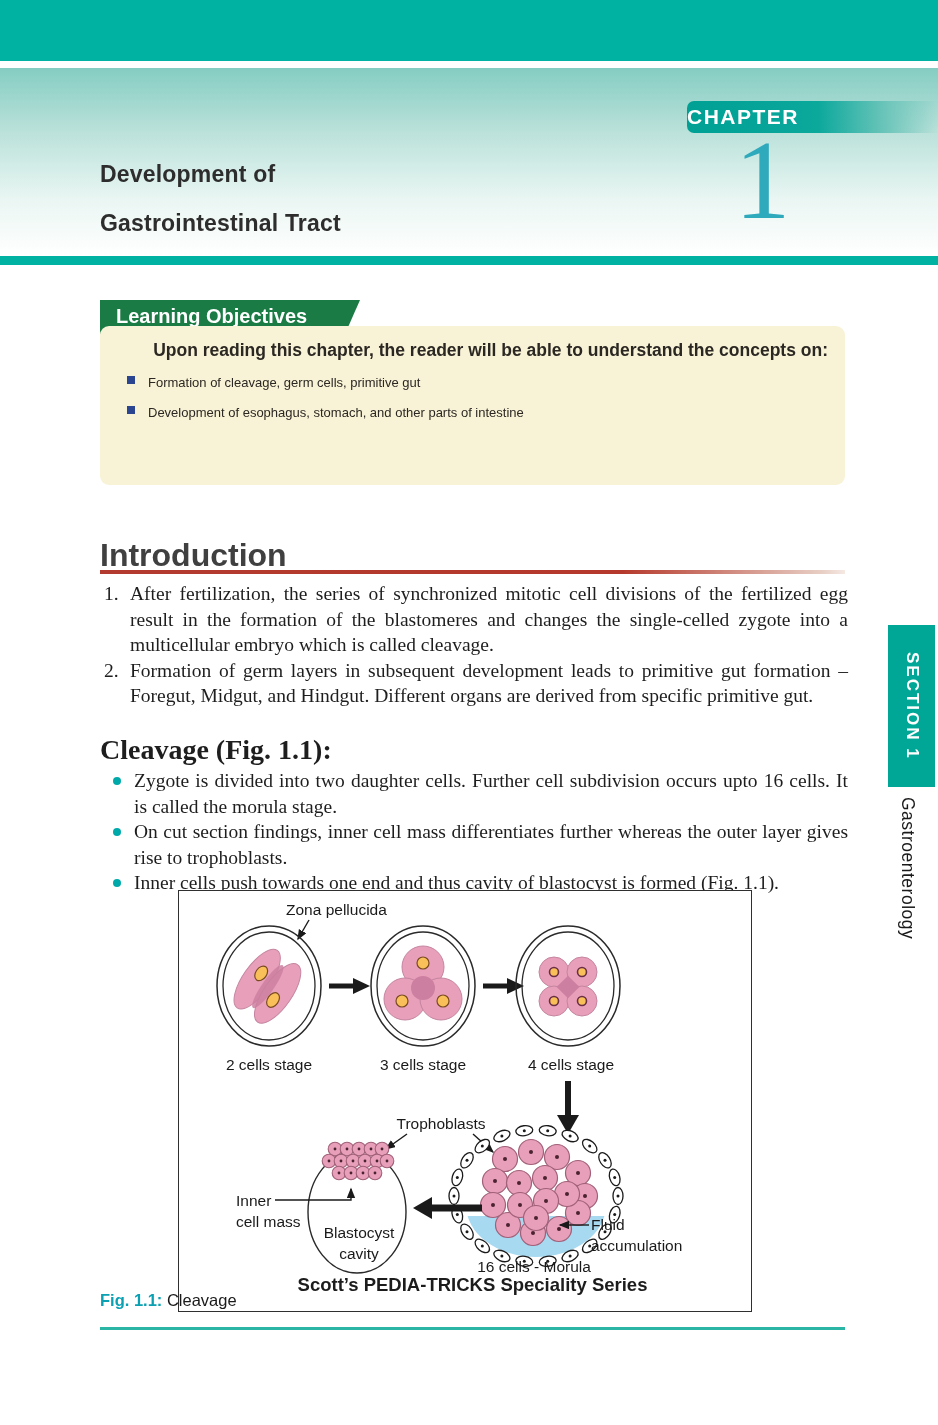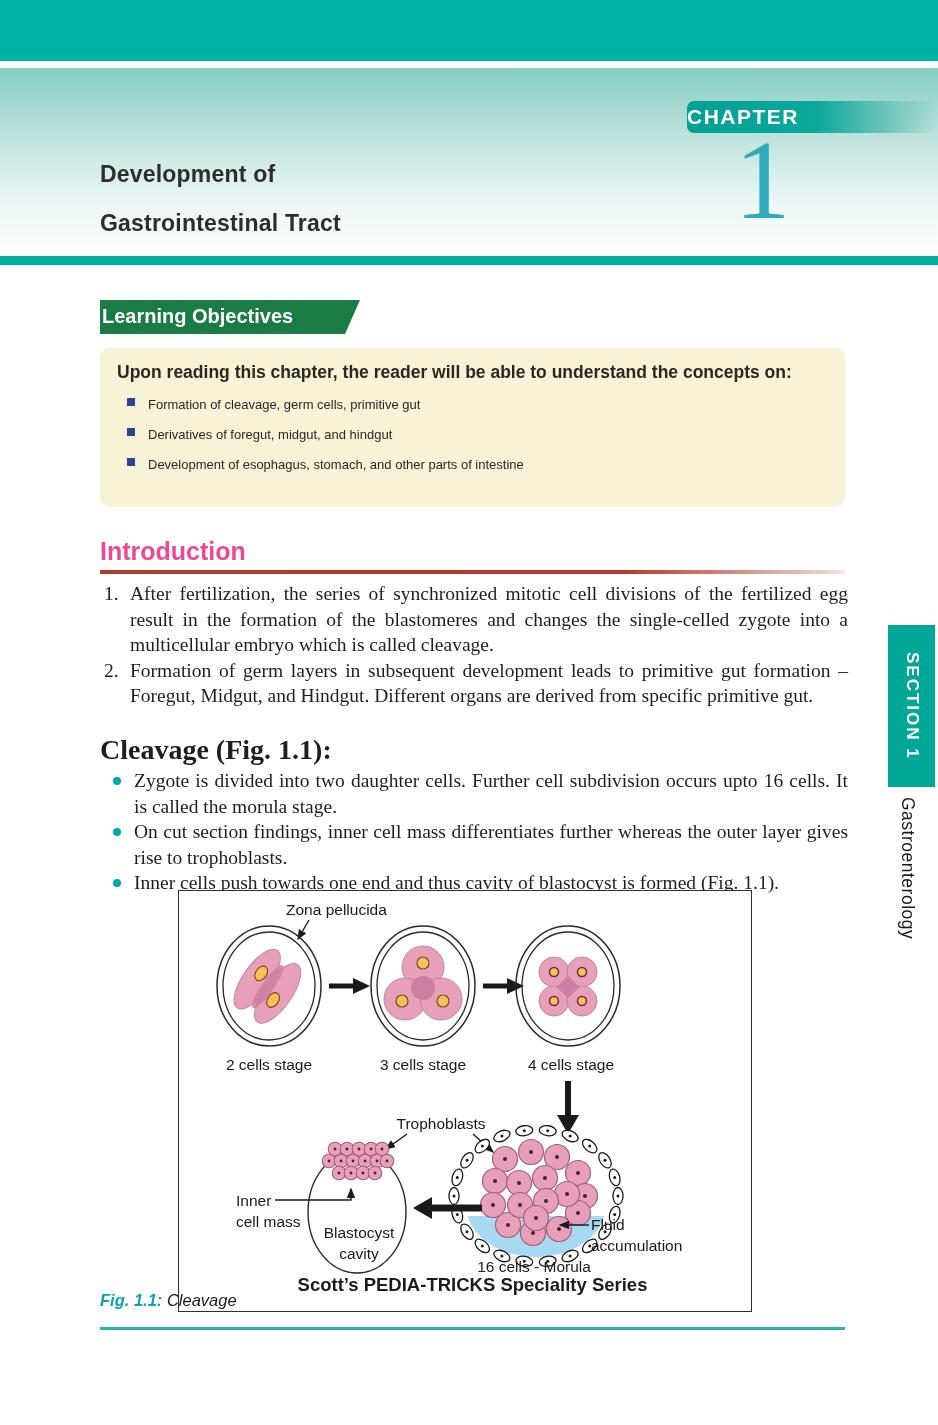--- a/index.html
+++ b/index.html
@@ -28,36 +28,37 @@
     color:#2FA9BC; font-weight:normal;
   }
   .page-title {
     position:absolute; top:150px; left:100px; font-size:23px; line-height:49px;
     font-weight:bold; color:#2D2D2D; letter-spacing:0.2px;
   }
   
   .lo-banner {
     position:absolute; top:300px; left:100px; width:260px; height:34px;
     background:#1B7B45; color:#ffffff; font-size:20px; font-weight:bold;
-    line-height:33px; padding-left:2px;
+    line-height:33px; padding-left:16px;
     clip-path:polygon(0 0, 100% 0, calc(100% - 15px) 100%, 0 100%);
   }
   .lo-box {
-    position:absolute; top:348px; left:100px; width:745px; min-height:159px;
+    position:absolute; top:326px; left:100px; width:745px; min-height:159px;
     background:#F8F3D7; border-radius:9px; padding:11px 17px 12px 17px;
     color:#2B2722;
+    text-align:right;
   }
   .lo-intro { font-size:17.5px; line-height:26px; font-weight:bold; margin-bottom:5px; }
   .lo-item { display:flex; align-items:baseline; font-size:13px; line-height:30px; }
   .lo-bullet {
     flex:0 0 8px; width:8px; height:8px; background:#2B4590; margin:0 13px 0 10px;
     position:relative; top:-3px; align-self:center;
   }
   
-  .intro-heading { position:absolute; top:537px; left:100px; font-size:25px; font-weight:bold; color:#ec4899; }
+  .intro-heading { position:absolute; top:537px; left:100px; font-size:32px; font-weight:bold; color:#404040; }
   .intro-rule {
     position:absolute; top:570px; left:100px; width:745px; height:4px;
     background:linear-gradient(90deg,#B23A2E 0%,#B5392C 70%,#E8CFC5 97%,#F5E9E3 100%);
   }
   .main-flow {
     position:absolute; top:581px; left:100px; width:748px;
     font-family:"Liberation Serif", serif; font-size:19.5px; line-height:25.5px; color:#1e1e1e;
   }
   .num-item { display:flex; }
   .num-label { flex:0 0 30px; padding-left:4px; }
@@ -69,21 +70,21 @@
     margin:9px 13px 0 13px;
   }
   .bullet-text { flex:1; text-align:justify; }
   
   .figure-box {
     position:absolute; top:890px; left:178px; width:574px; height:422px;
     border:1.6px solid #2f2f2f; background:#ffffff;
   }
   .fig-svg { display:block; }
   .fig-label { font-family:"Liberation Sans", sans-serif; font-size:15.5px; fill:#1a1a1a; }
-  .fig-caption { position:absolute; top:1291px; left:100px; font-size:16.5px;font-style:italic; }
+  .fig-caption { position:absolute; top:1291px; left:100px; font-size:16.5px; }
   .fig-caption .cap-label { color:#0BA0B2; font-weight:bold; }
   .fig-caption .cap-text { color:#1a1a1a; }
   
   .footer-rule { position:absolute; top:1327px; left:100px; width:745px; height:3px; background:#2AB5A5; }
   .footer-text {
     position:absolute; top:1274px; left:100px; width:745px; text-align:center;
     font-size:18.5px; font-weight:bold; color:#1c1c1c;
   }
   
   .section-tab {
@@ -118,24 +119,20 @@
   <div class="header-rule"></div>
 
   <div class="lo-banner">
     <span>Learning Objectives</span>
   </div>
   <div class="lo-box">
     <div class="lo-intro">Upon reading this chapter, the reader will be able to understand the concepts on:</div>
     <div class="lo-item">
       <span class="lo-bullet"></span>
       <span>Formation of cleavage, germ cells, primitive gut</span>
-    </div>
-    <div class="lo-item">
-      <span class="lo-bullet"></span>
-      <span>Derivatives of foregut, midgut, and hindgut</span>
     </div>
     <div class="lo-item">
       <span class="lo-bullet"></span>
       <span>Development of esophagus, stomach, and other parts of intestine</span>
     </div>
   </div>
 
   <div class="intro-heading">Introduction</div>
   <div class="intro-rule"></div>
 

